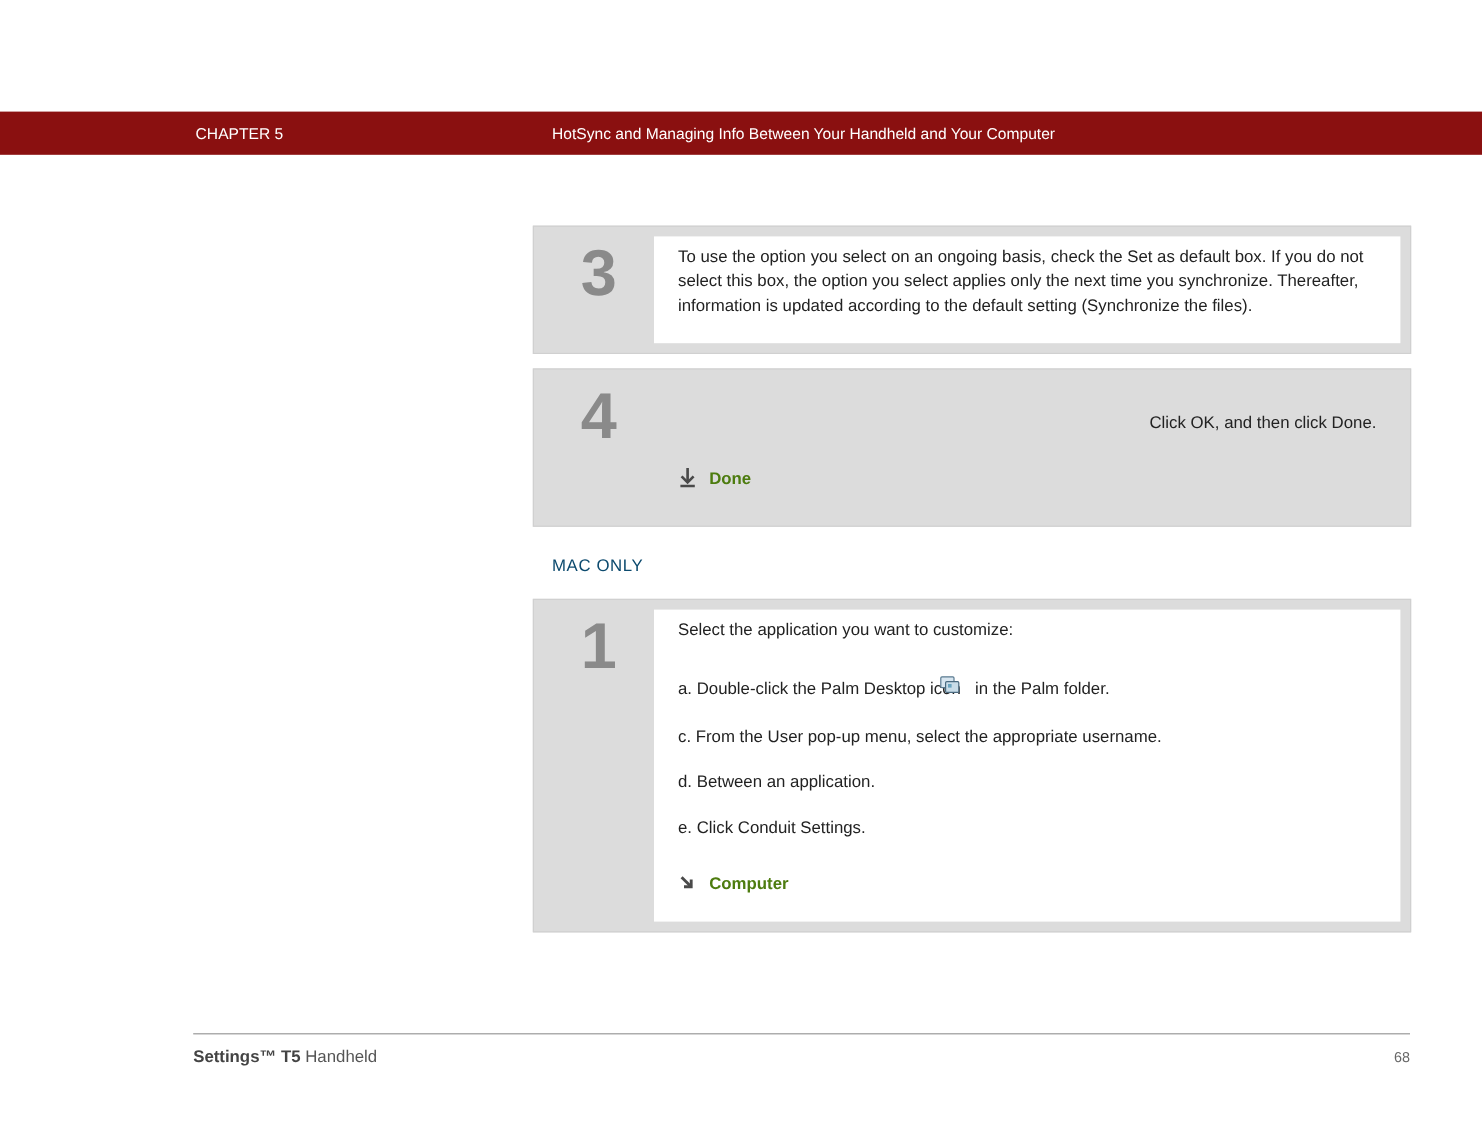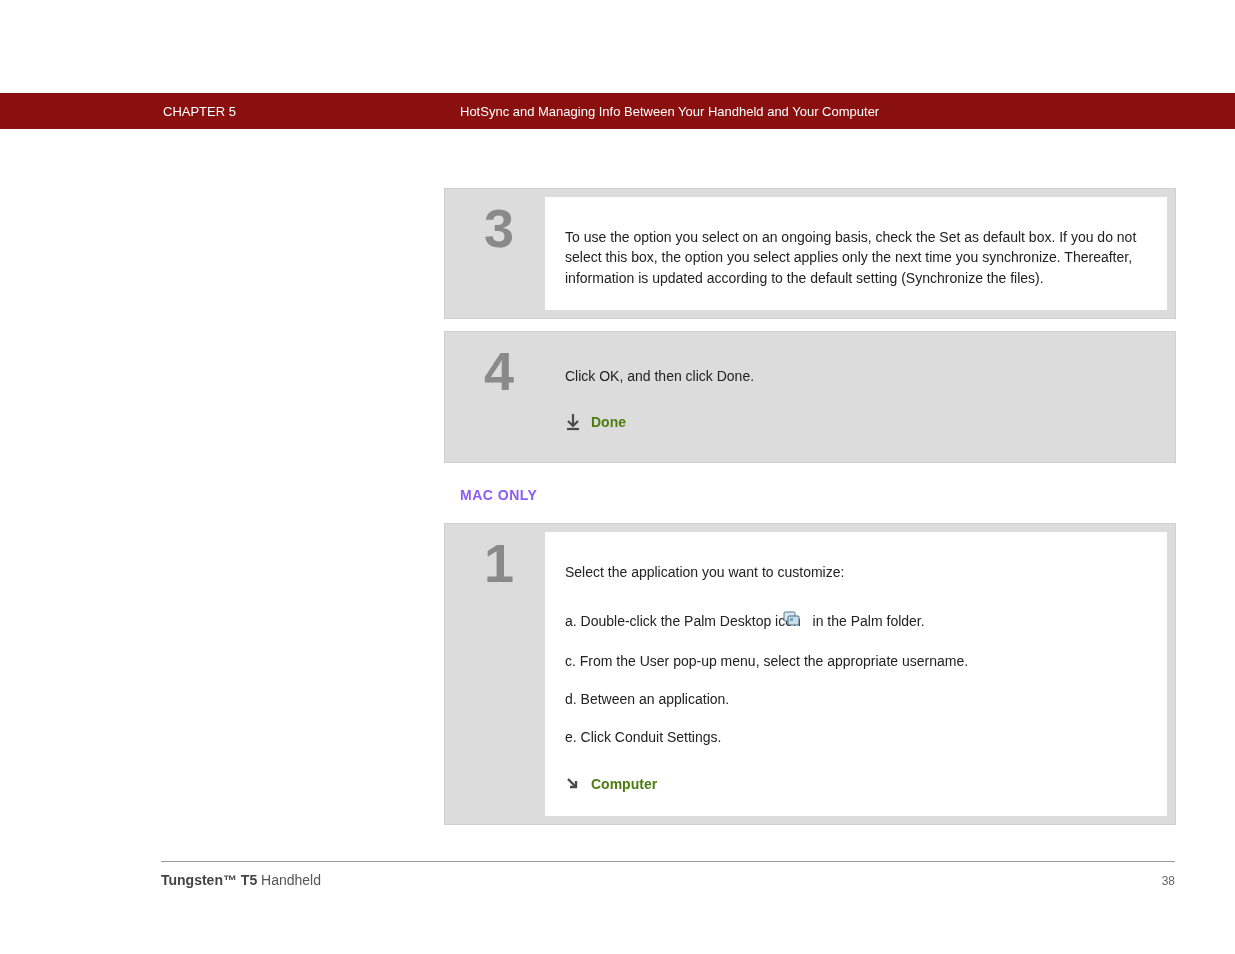--- a/index.html
+++ b/index.html
@@ -51,47 +51,47 @@
   .step-num {
     font-size: 54px;
     font-weight: bold;
     color: #8a8a8a;
     font-family: Arial, sans-serif;
     line-height: 1;
   }
   .step-body {
     background: #fff;
     flex: 1;
-    padding: 30px 20px 22px 20px;
+    padding: 6px 20px 22px 20px;
     font-size: 14px;
     color: #222;
     line-height: 1.45;
   }
-  .step-body.gray { background: #dcdcdc; }
+  .step-body.gray { background: #dcdcdc; text-align: right; }
   .step-body p { margin-bottom: 28px; }
   .step-body p:last-child { margin-bottom: 0; }
 
   .done-row, .continued-row {
     display: flex;
     align-items: center;
     margin-top: 26px;
     font-weight: bold;
     color: #4d7c0f;
     font-size: 14px;
   }
   .down-icon, .diag-icon {
     margin-right: 10px;
     display: inline-flex;
     align-items: center;
     justify-content: center;
   }
 
   .section-label {
-    color: #8b5cf6;
-    font-weight: bold;
+    color: #0c4a6e;
+    font-weight: normal;
     font-size: 14px;
     margin: 24px 0 20px 16px;
     letter-spacing: 0.5px;
   }
 
   .sub-list { list-style: none; padding-left: 0; }
   .sub-list li {
     margin-bottom: 18px;
     padding-left: 24px;
     text-indent: -24px;
@@ -188,16 +188,16 @@
         </span>
         <span>Computer</span>
       </div>
     </div>
   </div>
 
 </div>
 
 <div class="footer">
   <span class="product">
-    <b>Tungsten™ T5</b><span> Handheld</span>
+    <b>Settings™ T5</b><span> Handheld</span>
   </span>
-  <span class="page-num">38</span>
+  <span class="page-num">68</span>
 </div>
 
 </body></html>

